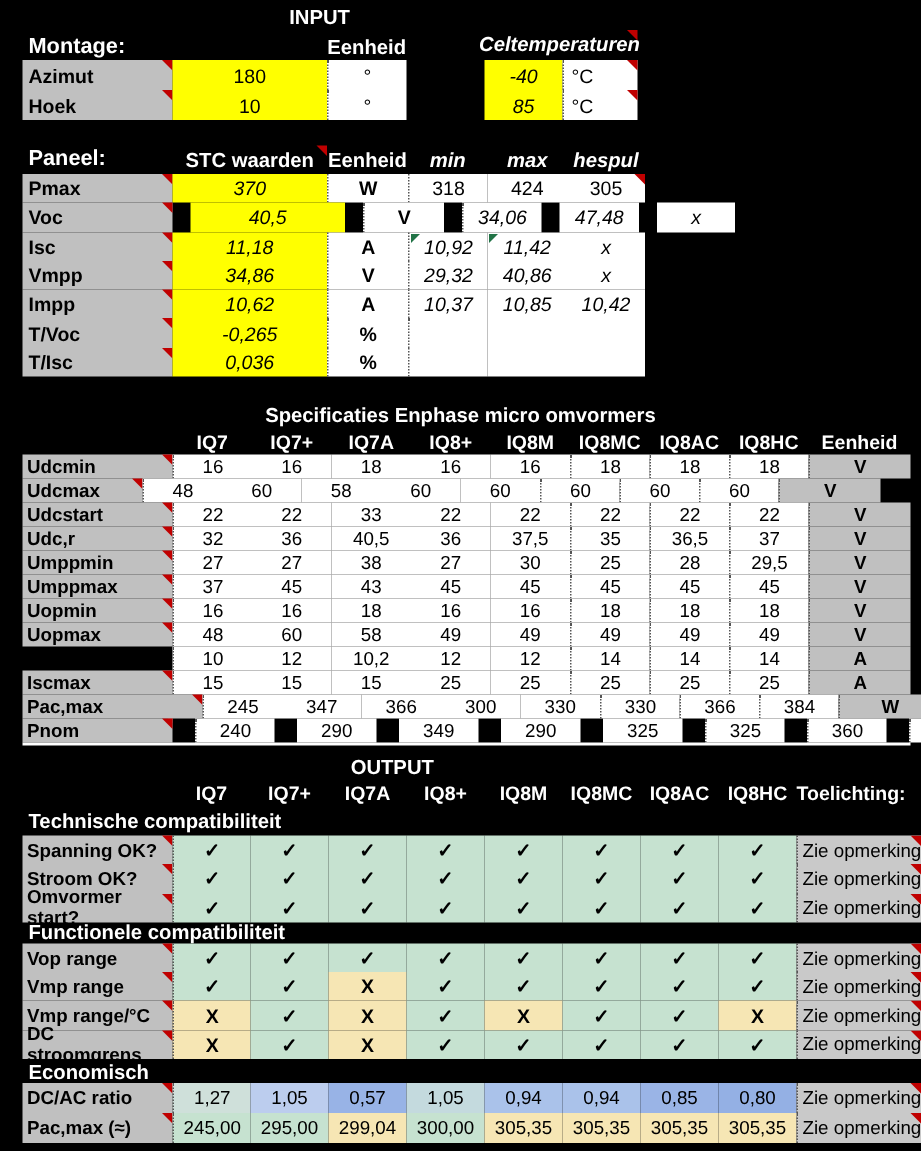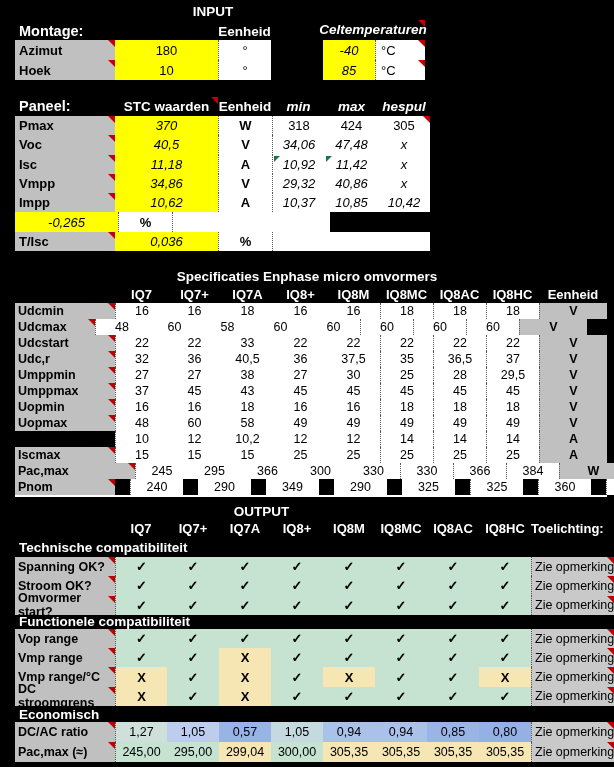--- a/index.html
+++ b/index.html
@@ -76,21 +76,21 @@
 
   <div id="paneel-rows" class="abs" style="left:15px;top:116px">
       <div class="frow" style="height: 19.3px;">
         <div class="cell lbl note" style="width: 100px;">Pmax</div>
         <div class="cell yellow it" style="width: 103px;">370</div>
         <div class="cell white unitb dotl" style="width: 54px;">W</div>
         <div class="cell white dotl" style="width: 53px;">318</div>
         <div class="cell white" style="width: 53px;">424</div>
         <div class="cell white note" style="width: 52px;">305</div>
       </div>
-      <div class="frow" style="height: 19.3px;">
+      <div class="frow" style="height: 19.3px; gap: 12px;">
         <div class="cell lbl note" style="width: 100px;">Voc</div>
         <div class="cell yellow it" style="width: 103px;">40,5</div>
         <div class="cell white unitb dotl" style="width: 54px;">V</div>
         <div class="cell white dotl it" style="width: 53px;">34,06</div>
         <div class="cell white it" style="width: 53px;">47,48</div>
         <div class="cell white it" style="width: 52px;">x</div>
       </div>
       <div class="frow" style="height: 19.3px;">
         <div class="cell lbl note" style="width: 100px;">Isc</div>
         <div class="cell yellow it" style="width: 103px;">11,18</div>
@@ -109,20 +109,21 @@
       </div>
       <div class="frow" style="height: 19.3px;">
         <div class="cell lbl note" style="width: 100px;">Impp</div>
         <div class="cell yellow it" style="width: 103px;">10,62</div>
         <div class="cell white unitb dotl" style="width: 54px;">A</div>
         <div class="cell white dotl it" style="width: 53px;">10,37</div>
         <div class="cell white it" style="width: 53px;">10,85</div>
         <div class="cell white it" style="width: 52px;">10,42</div>
       </div>
       <div class="frow" style="height: 19.3px;">
+        <div class="cell lbl note" style="width: 100px;">T/Voc</div>
         <div class="cell yellow it" style="width: 103px;">-0,265</div>
         <div class="cell white unitb dotl" style="width: 54px;">%</div>
         <div class="cell white dotl it" style="width: 53px;"></div>
         <div class="cell white it" style="width: 53px;"></div>
         <div class="cell white it" style="width: 52px;"></div>
       </div>
       <div class="frow" style="height: 19.3px;">
         <div class="cell lbl note" style="width: 100px;">T/Isc</div>
         <div class="cell yellow it" style="width: 103px;">0,036</div>
         <div class="cell white unitb dotl" style="width: 54px;">%</div>
@@ -262,21 +263,21 @@
         <div class="cell white sm12" style="width: 53px;">25</div>
         <div class="cell white sm12" style="width: 53px;">25</div>
         <div class="cell white sm12 dotl" style="width: 53px;">25</div>
         <div class="cell white sm12 dotl" style="width: 53px;">25</div>
         <div class="cell white sm12 dotl" style="width: 53px;">25</div>
         <div class="cell graycell unitb sm12 dotl" style="width: 68px;">A</div>
       </div>
       <div class="frow" style="height: 16px;">
         <div class="cell lbl sm note" style="width: 120px;">Pac,max</div>
         <div class="cell white sm12 dotl" style="width: 53px;">245</div>
-        <div class="cell white sm12" style="width: 53px;">295</div>
+        <div class="cell white sm12" style="width: 53px;">347</div>
         <div class="cell white sm12" style="width: 53px;">366</div>
         <div class="cell white sm12" style="width: 53px;">300</div>
         <div class="cell white sm12" style="width: 53px;">330</div>
         <div class="cell white sm12 dotl" style="width: 53px;">330</div>
         <div class="cell white sm12 dotl" style="width: 53px;">366</div>
         <div class="cell white sm12 dotl" style="width: 53px;">384</div>
         <div class="cell graycell unitb sm12 dotl" style="width: 68px;">W</div>
       </div>
       <div class="frow" style="height: 16px; gap: 15px;">
         <div class="cell lbl sm note" style="width: 100px;">Pnom</div>

